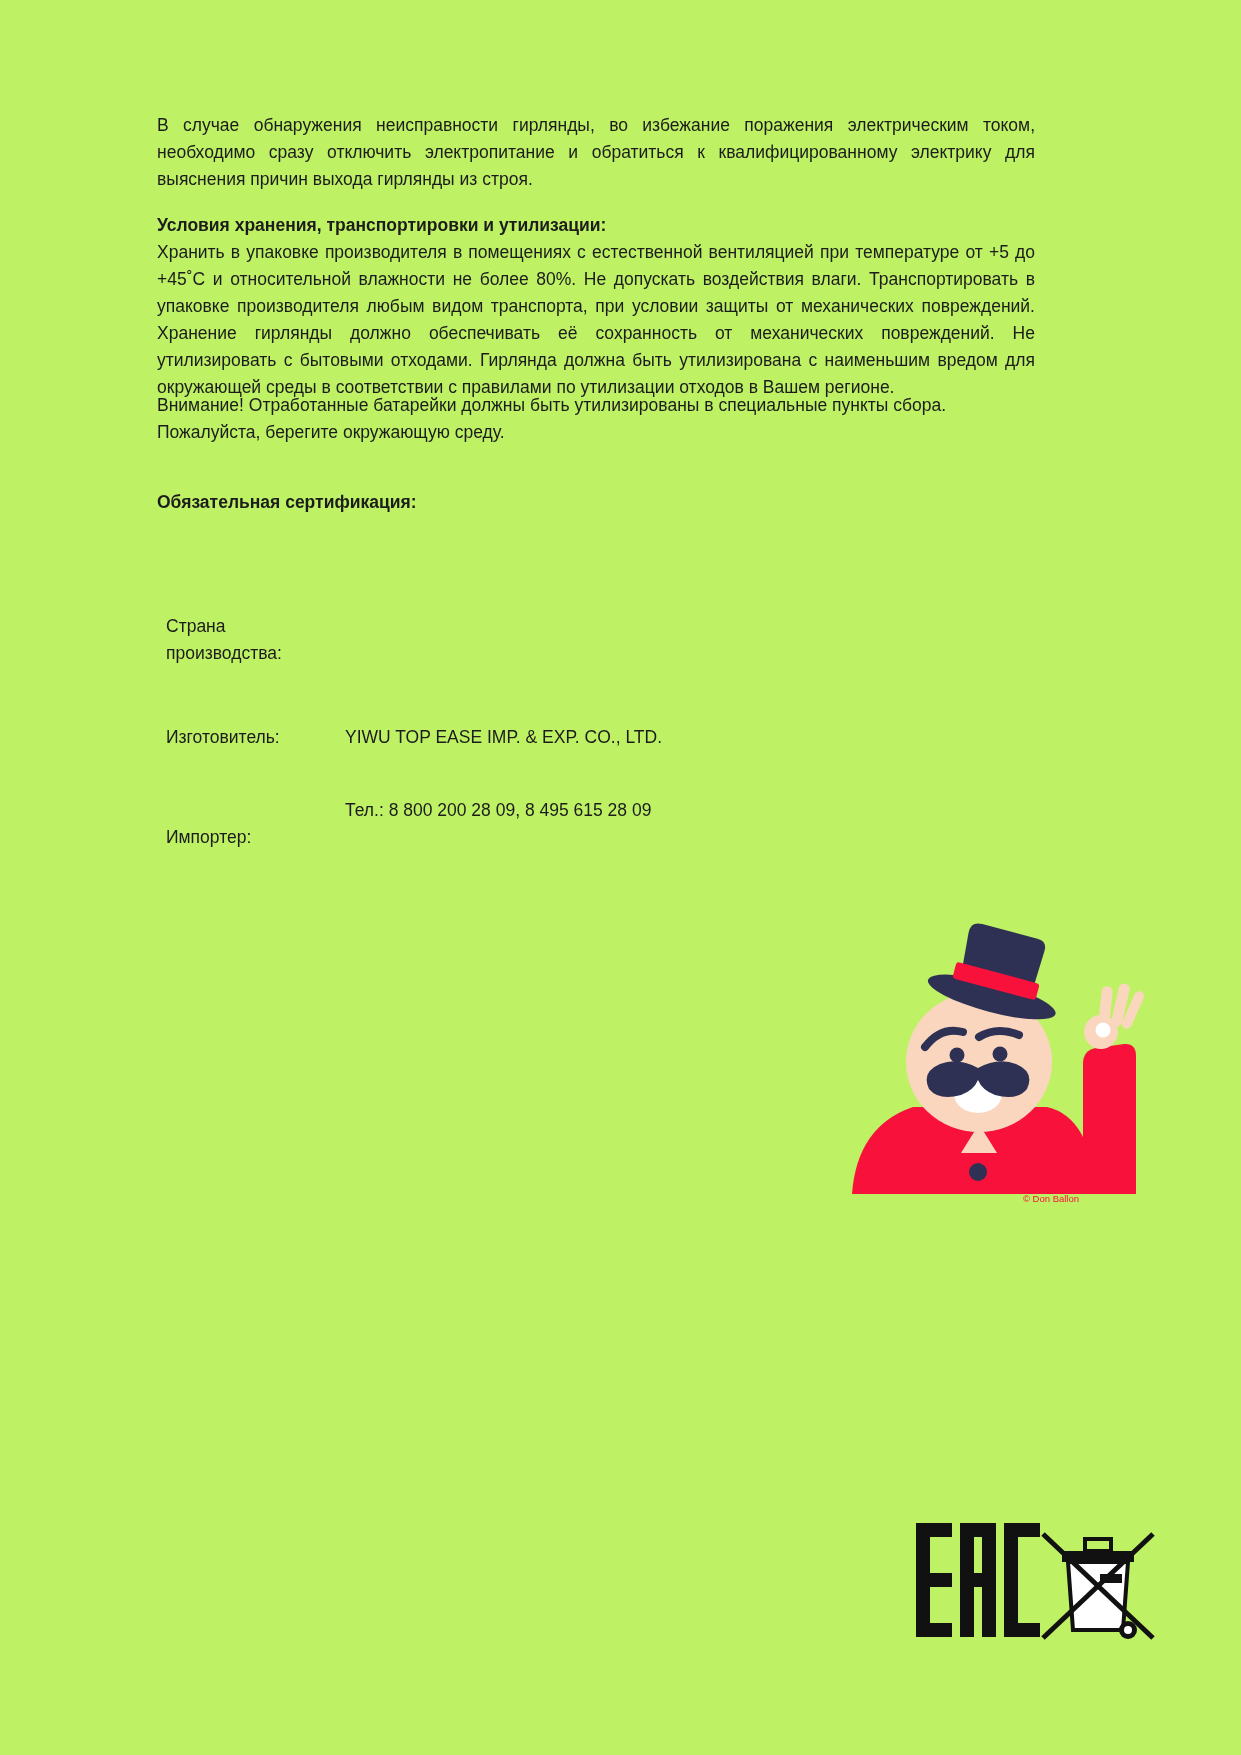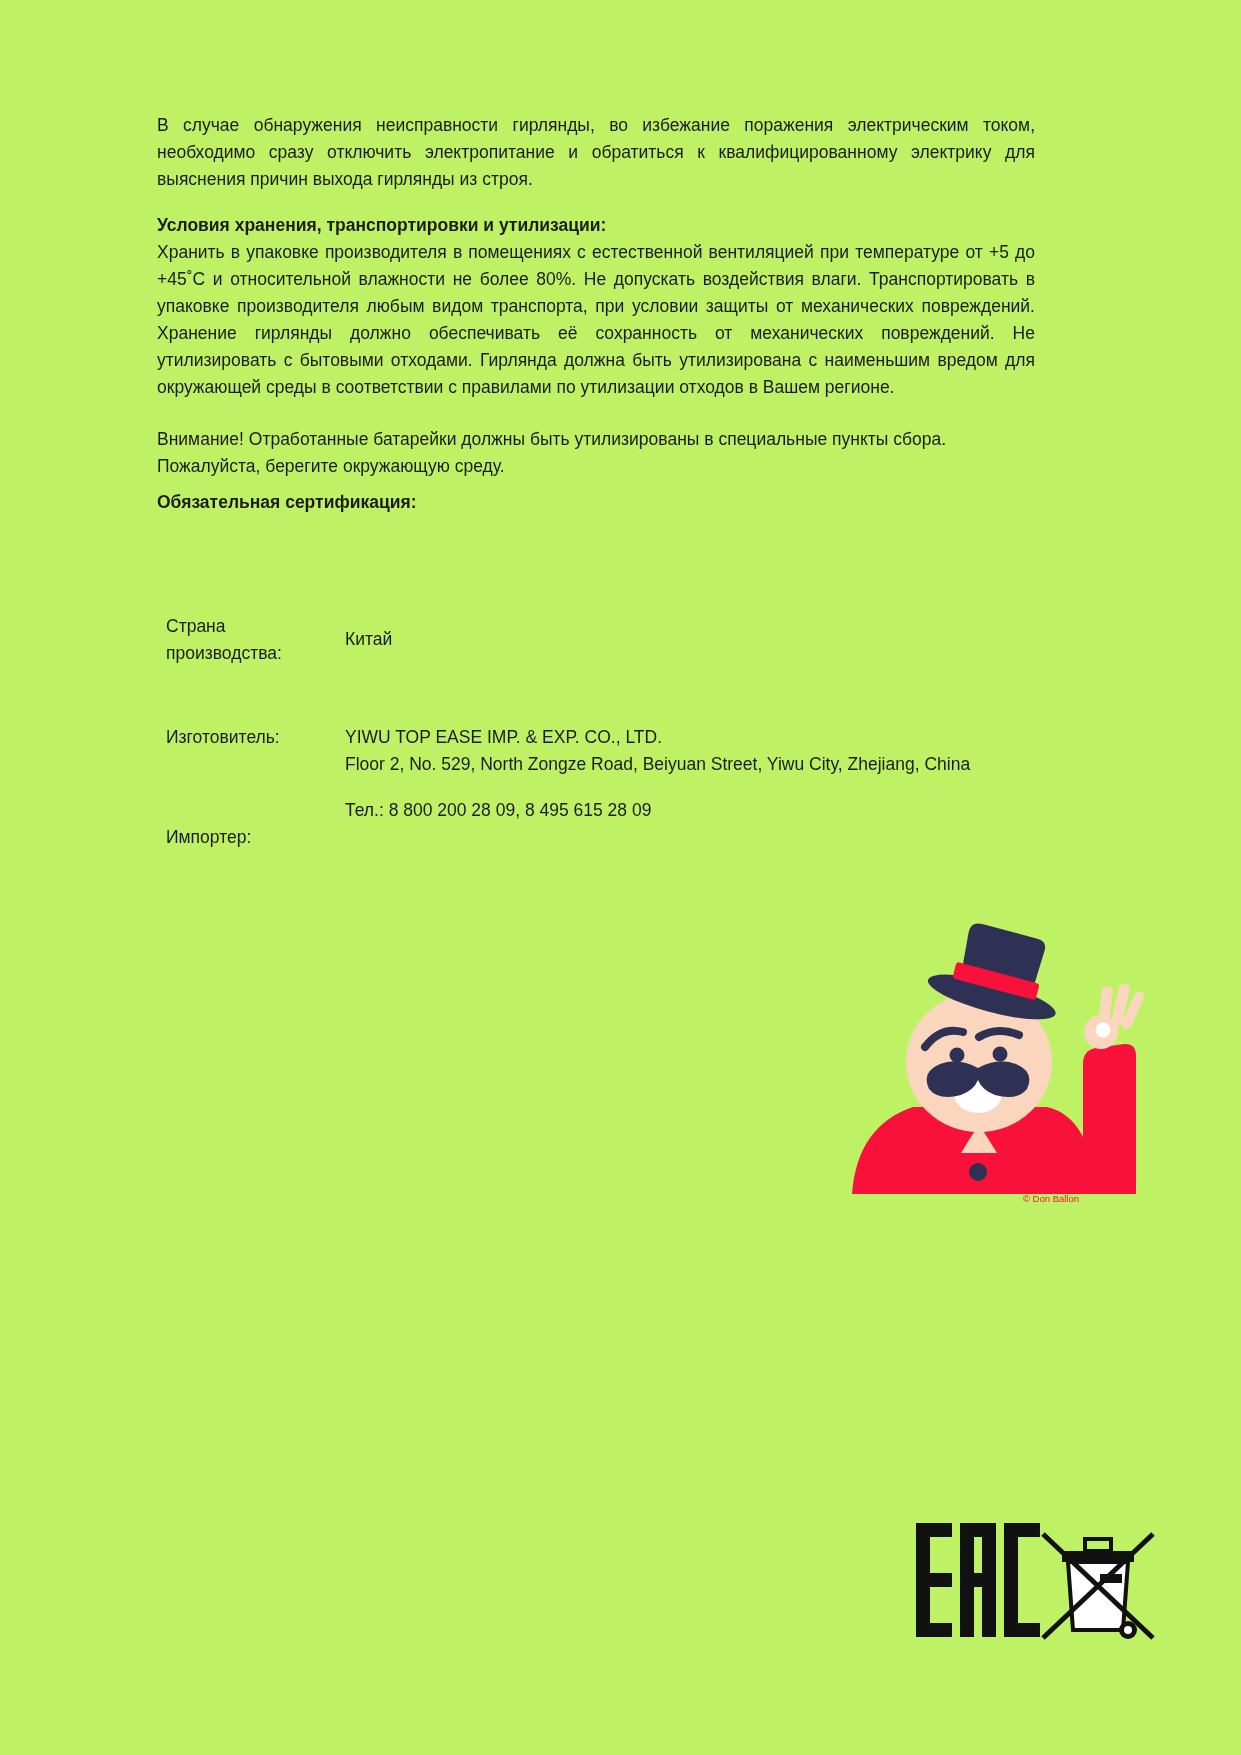--- a/index.html
+++ b/index.html
@@ -41,33 +41,29 @@
 </head>
 <body>
 
 <div class="page">
 
   <div class="txt just" style="top:112px">В случае обнаружения неисправности гирлянды, во избежание поражения электрическим током, необходимо сразу отключить электропитание и обратиться к квалифицированному электрику для выяснения причин выхода гирлянды из строя.</div>
 
   <div class="txt bold" style="top:212px">Условия хранения, транспортировки и утилизации:</div>
   <div class="txt just" style="top:239px">Хранить в упаковке производителя в помещениях с естественной вентиляцией при температуре от +5 до +45˚С и относительной влажности не более 80%. Не допускать воздействия влаги. Транспортировать в упаковке производителя любым видом транспорта, при условии защиты от механических повреждений. Хранение гирлянды должно обеспечивать её сохранность от механических повреждений. Не утилизировать с бытовыми отходами. Гирлянда должна быть утилизирована с наименьшим вредом для окружающей среды в соответствии с правилами по утилизации отходов в Вашем регионе.</div>
 
-  <div class="txt" style="top:426px">Внимание! Отработанные батарейки должны быть утилизированы в специальные пункты сбора. Пожалуйста, берегите окружающую среду.</div>
+  <div class="txt" style="top:392px">Внимание! Отработанные батарейки должны быть утилизированы в специальные пункты сбора. Пожалуйста, берегите окружающую среду.</div>
 
   <div class="txt bold" style="top:489px">Обязательная сертификация:</div>
 
   <div class="row-label" style="top:613px">Страна производства:</div>
-  <div class="row-value" style="top:626px">
-    <div>Китай</div>
-  </div>
 
   <div class="row-label" style="top:724px">Изготовитель:</div>
   <div class="row-value" style="top:724px">
     <div>YIWU TOP EASE IMP. &amp; EXP. CO., LTD.</div>
-    <div>Floor 2, No. 529, North Zongze Road, Beiyuan Street, Yiwu City, Zhejiang, China</div>
   </div>
 
   <div class="row-label" style="top:824px">Импортер:</div>
   <div class="row-value" style="top:797px">
     <div>Тел.: 8 800 200 28 09, 8 495 615 28 09</div>
   </div>
 
   <svg class="mascot" width="300" height="292" viewBox="845 918 300 292">
 
     <g>

